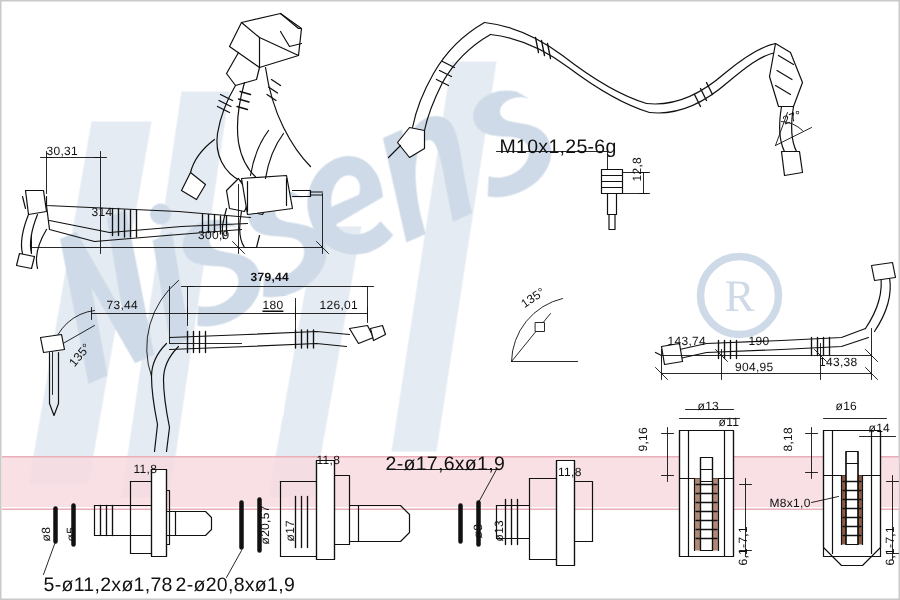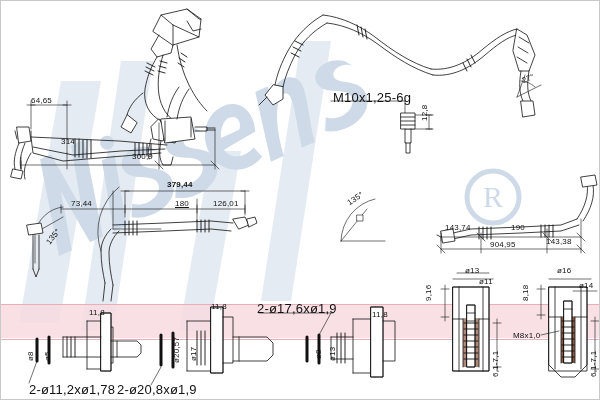--- a/index.html
+++ b/index.html
@@ -376,48 +376,48 @@
           <path d="M590,320 L598,320 M590,368 L598,368"></path>
           <path d="M540,334 L558,330"></path>
         </g>
       </g>
 
     </g>
   </svg>
 
   <div>
 
-    <div class="lbl" style="left:30px;top:96px;">64,65</div>
+    <div class="lbl" style="left:30px;top:96px;">30,31</div>
     <div class="lbl" style="left:60px;top:137px;">314</div>
     <div class="lbl" style="left:131px;top:152px;">300,9</div>
 
     <div class="lbl" style="left:166px;top:180px;font-weight:bold;">379,44</div>
     <div class="lbl" style="left:70px;top:199px;">73,44</div>
     <div class="lbl" style="left:174px;top:199px;text-decoration:underline;">180</div>
     <div class="lbl" style="left:212px;top:199px;">126,01</div>
 
     <div class="lbl" style="left:444px;top:223px;">143,74</div>
-    <div class="lbl" style="left:498px;top:223px;margin-left:12px;">190</div>
+    <div class="lbl" style="left:498px;top:223px;">190</div>
     <div class="lbl" style="left:545px;top:237px;">143,38</div>
     <div class="lbl" style="left:489px;top:240px;">904,95</div>
 
     <div class="lbl big" style="left:332px;top:90px;">M10x1,25-6g</div>
     <div class="lbl rot" style="left:428px;top:112px;">12,8</div>
 
     <div class="lbl" style="left:521px;top:74px;transform:rotate(-22deg);">27°</div>
     <div class="lbl" style="left:346px;top:194px;transform:rotate(-34deg);">135°</div>
     <div class="lbl" style="left:44px;top:232px;transform:rotate(-50deg);">135°</div>
   </div>
 
   <div>
 
     <div class="lbl" style="left:88px;top:308px;">11,8</div>
     <div class="lbl rot" style="left:34px;top:352px;">ø8</div>
     <div class="lbl rot" style="left:51px;top:352px;">ø5</div>
-    <div class="lbl big" style="left:28px;top:382px;">2-ø11,2xø1,78</div>
+    <div class="lbl big" style="left:28px;top:382px;">5-ø11,2xø1,78</div>
 
     <div class="lbl" style="left:210px;top:302px;">11,8</div>
     <div class="lbl rot" style="left:180px;top:354px;">ø20,57</div>
     <div class="lbl rot" style="left:197px;top:352px;">ø17</div>
     <div class="lbl big" style="left:116px;top:382px;">2-ø20,8xø1,9</div>
 
     <div class="lbl" style="left:371px;top:310px;">11,8</div>
     <div class="lbl big" style="left:256px;top:301px;">2-ø17,6xø1,9</div>
     <div class="lbl rot" style="left:336px;top:352px;">ø13</div>
     <div class="lbl rot" style="left:322px;top:350px;">ø8</div>

